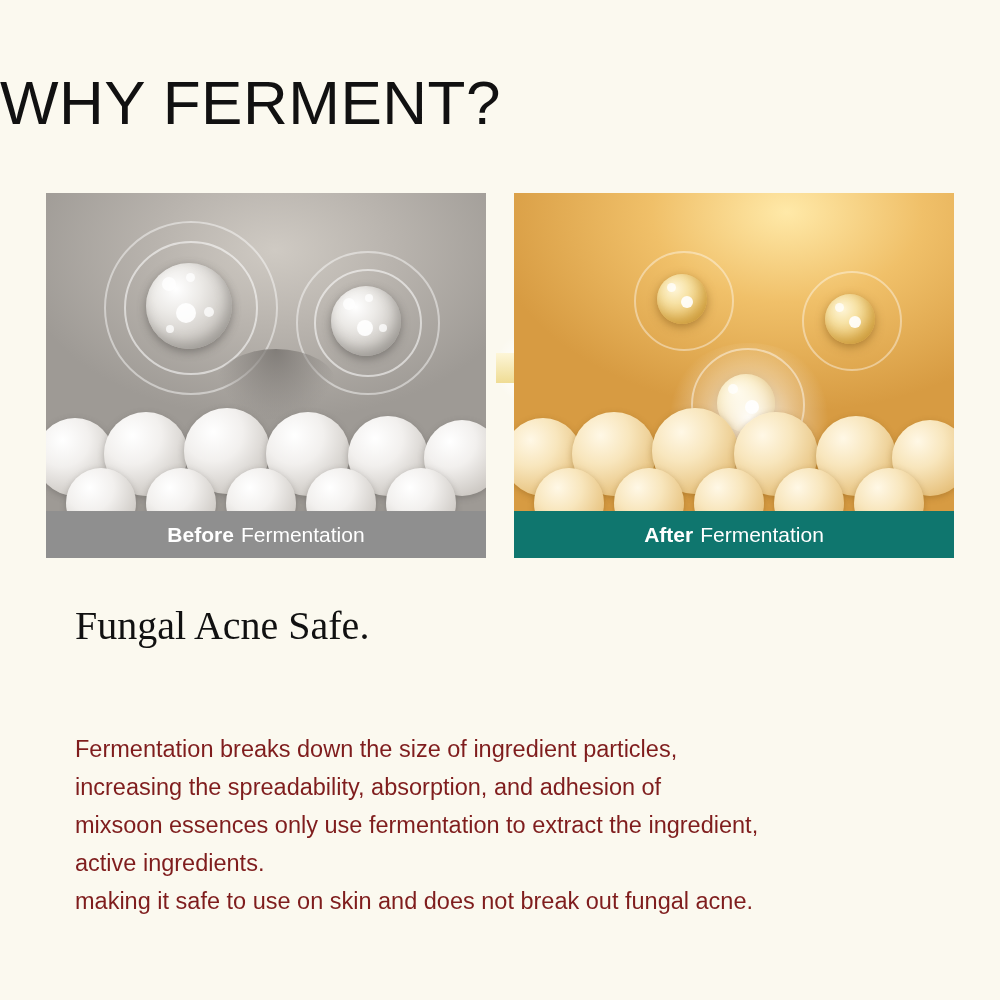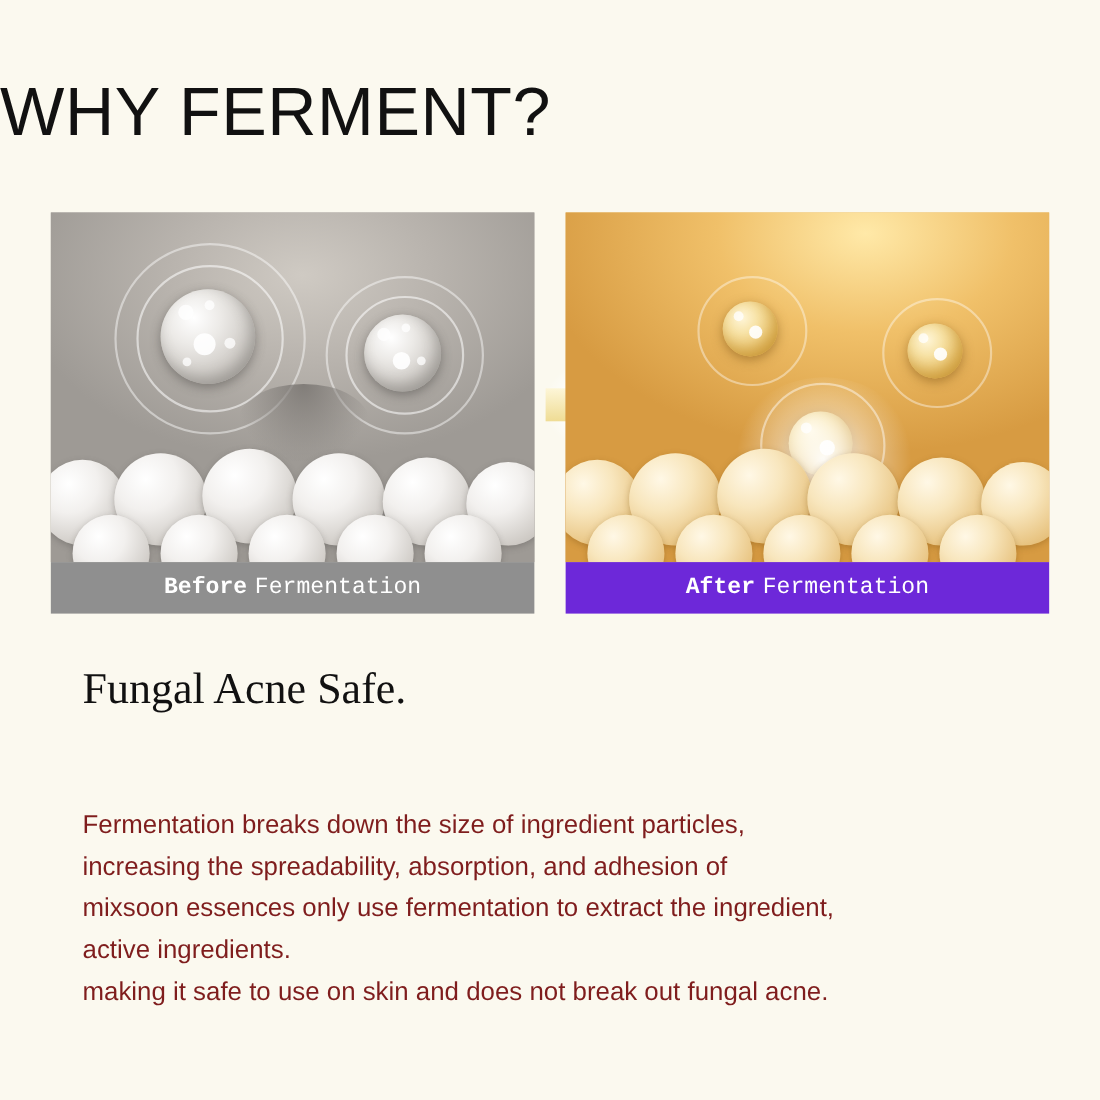--- a/index.html
+++ b/index.html
@@ -35,21 +35,20 @@
     line-height: 1;
   }
 
   
   .compare {
     position: absolute;
     top: 193px;
     left: 46px;
     width: 908px;
     height: 365px;
-    font-family: Liberation Mono, monospace;
   }
   .panel {
     position: absolute;
     top: 0;
     width: 440px;
     height: 365px;
     overflow: hidden;
   }
   .panel.left  { left: 0; }
   .panel.right { left: 468px; }
@@ -141,21 +140,21 @@
     bottom: 0;
     width: 440px;
     height: 47px;
     display: flex;
     align-items: center;
     justify-content: center;
     color: #ffffff;
     font-size: 21px;
   }
   .caption.before { background: #8f8f8f; }
-  .caption.after  { background: #6d28d9; }
+  .caption.after  { background: #0f766e; }
   .caption b { font-weight: 700; margin-right: 7px; }
   .caption span.light { font-weight: 400; }
 
   
   .arrow-wrap {
     position: absolute;
     left: 428px;
     top: 120px;
     width: 120px;
     height: 110px;

